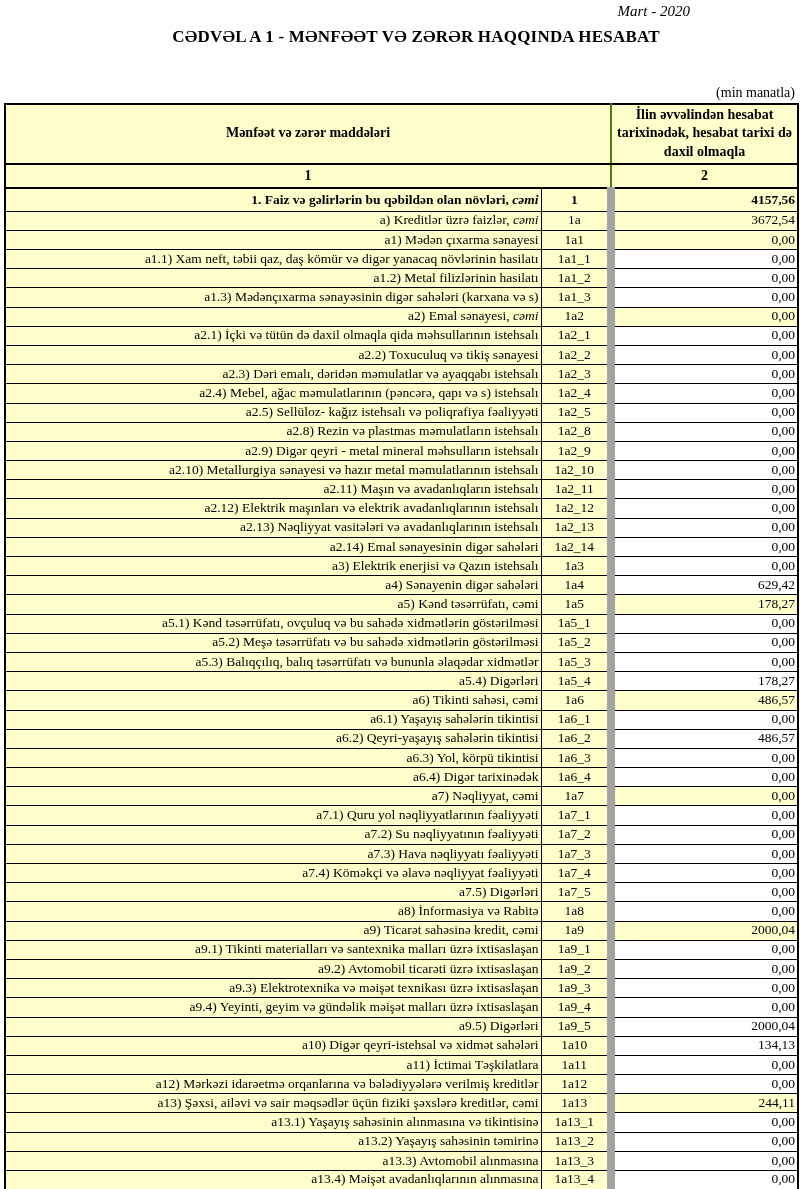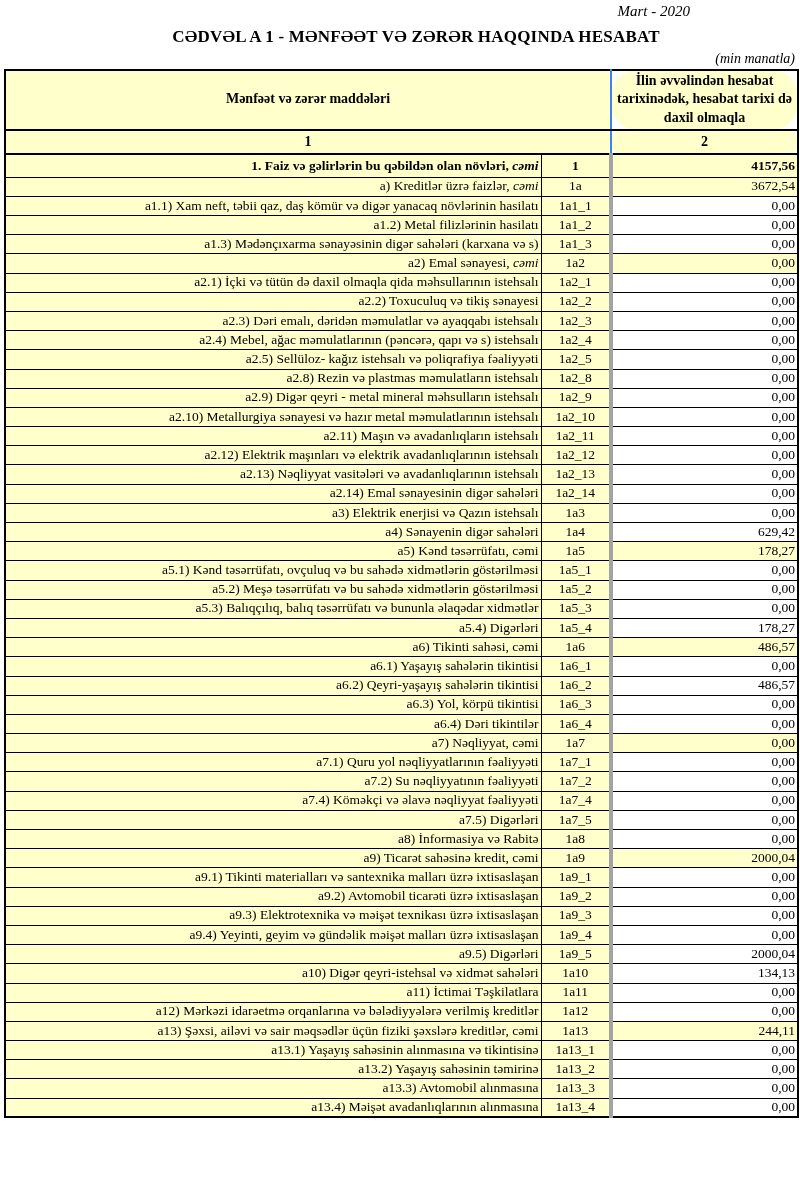--- a/index.html
+++ b/index.html
@@ -9,22 +9,23 @@
   }
   .date-note {
     text-align: right; font-style: italic; font-size: 15px;
     padding: 3px 110px 0 0; line-height: 1.1;
   }
   .doc-title {
     text-align: center; font-weight: bold; font-size: 17px;
     padding: 7px 0 4px 0; letter-spacing: 0.2px; margin-left: 32px;
   }
   .unit-note {
-    text-align: right; font-style: italic; font-size: 14px;
+    text-align: right; font-size: 14px;
     padding: 0 5px 2px 0;
+    margin-top: 34px;
   }
   table.report {
     border-collapse: collapse; table-layout: fixed;
     width: 793px; margin-left: 4px;
     border: 2px solid #000;
   }
   col.c1 { width: 536px; }
   col.c2 { width: 70px; }
   col.c3 { width: 187px; }
   td, th { box-sizing: border-box; border: 1px solid #000; font-weight: normal; }
@@ -34,31 +35,31 @@
   tr.hdr-row { height: 60px; }
   tr.hdr-row th {
     font-weight: bold; font-size: 14px; text-align: center; vertical-align: middle;
     border-bottom: 2px solid #000; padding: 1px 4px; line-height: 1.35;
   }
   tr.num-row { height: 24px; }
   tr.num-row td {
     font-weight: bold; font-size: 14px; text-align: center; vertical-align: middle;
     border-bottom: 2px solid #000;
   }
-  .val-border { border-left: 2px solid #3b82f6; border-radius: 26px; }
+  .val-border { border-left: 2px solid #4d7c0f; }
   
   tbody.data tr { height: 19.2px; }
   tbody.data tr.tall { height: 23px; }
   tbody.data td {
     font-size: 13.5px; vertical-align: middle; white-space: nowrap; overflow: hidden;
     padding: 0 2px; line-height: 1.1;
   }
   td.c-label { text-align: right; }
   td.c-code  { text-align: center; }
-  td.c-val   { text-align: right; padding-right: 4px; border-left: 4px solid #a3a3a3; }
+  td.c-val   { text-align: right; padding-right: 4px; border-left: 8px solid #a3a3a3; }
   .lv0 { padding-left: 5px !important; }
   .lv1 { padding-left: 18px !important; }
   .lv2 { padding-left: 22px !important; }
   .lv3 { padding-left: 36px !important; }
   .b { font-weight: bold; }
   .it { font-style: italic; }
 </style>
 </head>
 <body>
 
@@ -87,20 +88,25 @@
         <td class="c-label bg-y lv0 b"><span>1. Faiz və gəlirlərin bu qəbildən olan növləri, </span><span class="it">cəmi</span></td>
         <td class="c-code bg-y b">1</td>
         <td class="c-val bg-y b">4157,56</td>
       </tr>
       <tr>
         <td class="c-label bg-y lv1"><span>a) Kreditlər üzrə faizlər, </span><span class="it">cəmi</span></td>
         <td class="c-code bg-y">1a</td>
         <td class="c-val bg-y">3672,54</td>
       </tr>
       <tr>
+        <td class="c-label bg-y lv2"><span>a1) Mədən çıxarma sənayesi</span></td>
+        <td class="c-code bg-y">1a1</td>
+        <td class="c-val bg-y">0,00</td>
+      </tr>
+      <tr>
         <td class="c-label bg-y lv3"><span>a1.1) Xam neft, təbii qaz, daş kömür və digər yanacaq növlərinin hasilatı</span></td>
         <td class="c-code bg-y">1a1_1</td>
         <td class="c-val bg-w">0,00</td>
       </tr>
       <tr>
         <td class="c-label bg-y lv3"><span>a1.2) Metal filizlərinin hasilatı</span></td>
         <td class="c-code bg-y">1a1_2</td>
         <td class="c-val bg-w">0,00</td>
       </tr>
       <tr>
@@ -222,37 +228,42 @@
         <td class="c-label bg-y lv3"><span>a6.2) Qeyri-yaşayış sahələrin tikintisi</span></td>
         <td class="c-code bg-y">1a6_2</td>
         <td class="c-val bg-w">486,57</td>
       </tr>
       <tr>
         <td class="c-label bg-y lv3"><span>a6.3) Yol, körpü tikintisi</span></td>
         <td class="c-code bg-y">1a6_3</td>
         <td class="c-val bg-w">0,00</td>
       </tr>
       <tr>
-        <td class="c-label bg-y lv3"><span>a6.4) Dəri tikintilər</span></td>
+        <td class="c-label bg-y lv3"><span>a6.4) Digər tarixinədək</span></td>
         <td class="c-code bg-y">1a6_4</td>
         <td class="c-val bg-w">0,00</td>
       </tr>
       <tr>
         <td class="c-label bg-y lv2"><span>a7) Nəqliyyat, cəmi</span></td>
         <td class="c-code bg-y">1a7</td>
         <td class="c-val bg-y">0,00</td>
       </tr>
       <tr>
         <td class="c-label bg-y lv3"><span>a7.1) Quru yol nəqliyyatlarının fəaliyyəti</span></td>
         <td class="c-code bg-y">1a7_1</td>
         <td class="c-val bg-w">0,00</td>
       </tr>
       <tr>
         <td class="c-label bg-y lv3"><span>a7.2) Su nəqliyyatının fəaliyyəti</span></td>
         <td class="c-code bg-y">1a7_2</td>
+        <td class="c-val bg-w">0,00</td>
+      </tr>
+      <tr>
+        <td class="c-label bg-y lv3"><span>a7.3) Hava nəqliyyatı fəaliyyəti</span></td>
+        <td class="c-code bg-y">1a7_3</td>
         <td class="c-val bg-w">0,00</td>
       </tr>
       <tr>
         <td class="c-label bg-y lv3"><span>a7.4) Köməkçi və əlavə nəqliyyat fəaliyyəti</span></td>
         <td class="c-code bg-y">1a7_4</td>
         <td class="c-val bg-w">0,00</td>
       </tr>
       <tr>
         <td class="c-label bg-y lv3"><span>a7.5) Digərləri</span></td>
         <td class="c-code bg-y">1a7_5</td>

